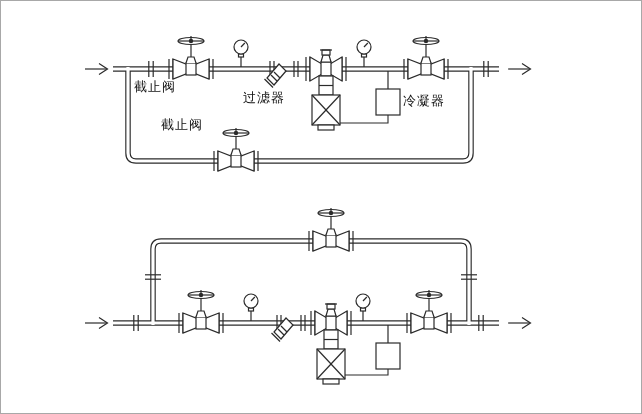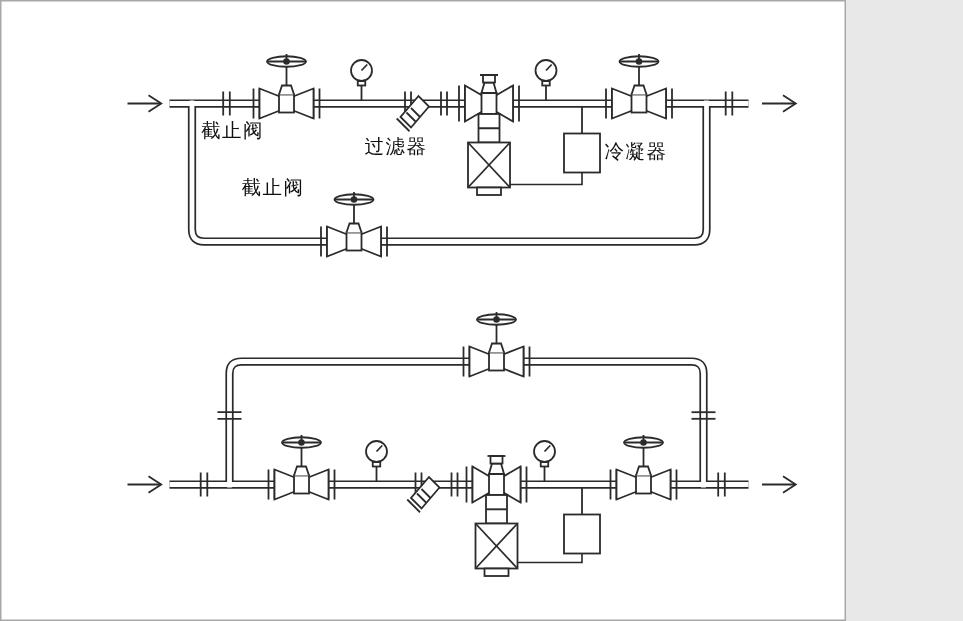--- a/index.html
+++ b/index.html
@@ -4,21 +4,21 @@
 <style>
   :root{
     --line:#2b2b2b;
     --label:#111111;
     --border:#a8a8a8;
     --bg:#ffffff;
   }
   html,body{margin:0;padding:0;background:#e8e8e8;}
   .canvas{
     position:relative;
-    width:564px;height:414px;
+    width:642px;height:414px;
     background:var(--bg);
     border:1px solid var(--border);
     box-sizing:border-box;
     overflow:hidden;
   }
   svg{display:block;}
   .pipe-b{stroke:var(--line);stroke-width:5.5;fill:none;stroke-linejoin:round;stroke-linecap:butt;}
   .pipe-w{stroke:#ffffff;stroke-width:3.2;fill:none;stroke-linejoin:round;stroke-linecap:butt;}
   .ln{stroke:var(--line);stroke-width:1.2;fill:none;}
   .thin{stroke:var(--line);stroke-width:1.1;fill:none;}

